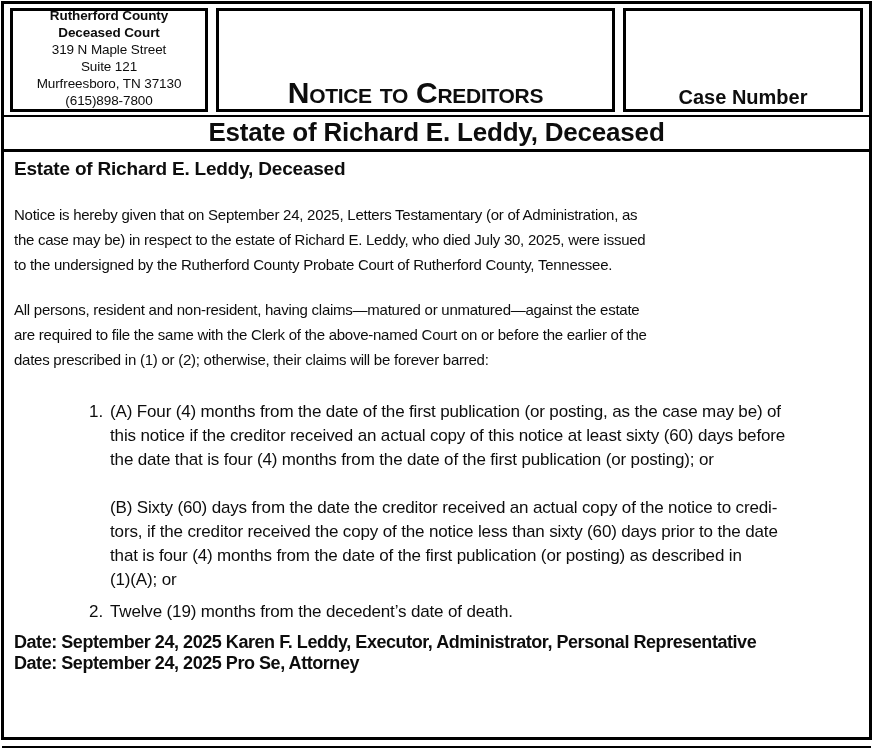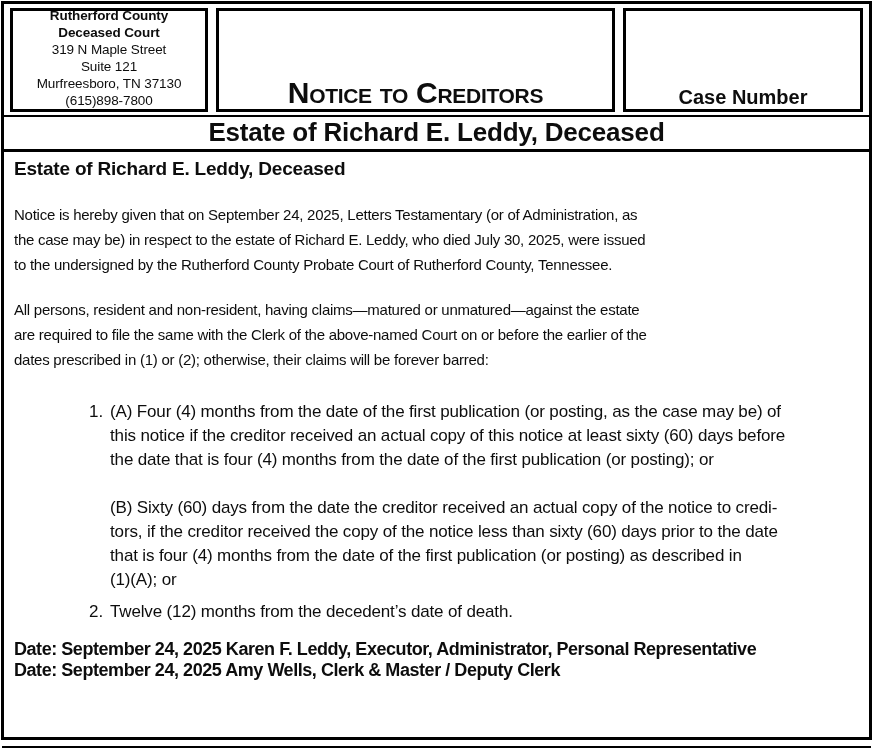--- a/index.html
+++ b/index.html
@@ -85,21 +85,21 @@
     white-space: pre-line;
   }
   .para-1 { margin-top: 20px; }
   .para-2 { margin-top: 20px; }
   .list { margin-top: 28px; font-size: 17px; line-height: 24px; }
   .list-item { display: flex; margin-left: 75px; }
   .item-number { width: 21px; flex: none; }
   .item-text { white-space: pre-line; letter-spacing: -0.15px; flex: 1; }
   .list-item-2 { margin-top: 8px; }
   .signatures {
-    margin-top: 15px;
+    margin-top: 8px;
     font-weight: 700;
     font-size: 18px;
     line-height: 21px;
     letter-spacing: -0.45px;
   }
 </style>
 </head>
 <body>
 
 <div class="page">
@@ -148,26 +148,26 @@
 this notice if the creditor received an actual copy of this notice at least sixty (60) days before
 the date that is four (4) months from the date of the first publication (or posting); or
 
 (B) Sixty (60) days from the date the creditor received an actual copy of the notice to credi-
 tors,  if the creditor received the copy of the notice less than sixty (60) days prior to the date
 that is four (4) months from the date of the first publication (or posting) as described in
 (1)(A); or</span>
       </div>
       <div class="list-item list-item-2">
         <span class="item-number">2.</span>
-        <span class="item-text">Twelve (12) months from the decedent’s date of death.</span>
+        <span class="item-text">Twelve (19) months from the decedent’s date of death.</span>
       </div>
     </div>
 
     <div class="signatures">
       <div>Date: September 24, 2025 Karen F. Leddy, Executor, Administrator, Personal Representative</div>
-      <div>Date: September 24, 2025 Amy Wells, Clerk &amp; Master / Deputy Clerk</div>
+      <div>Date: September 24, 2025 Pro Se, Attorney</div>
     </div>
 
   </div>
 
 </div>
 
 <div class="scan-edge"></div>
 
 </body></html>

